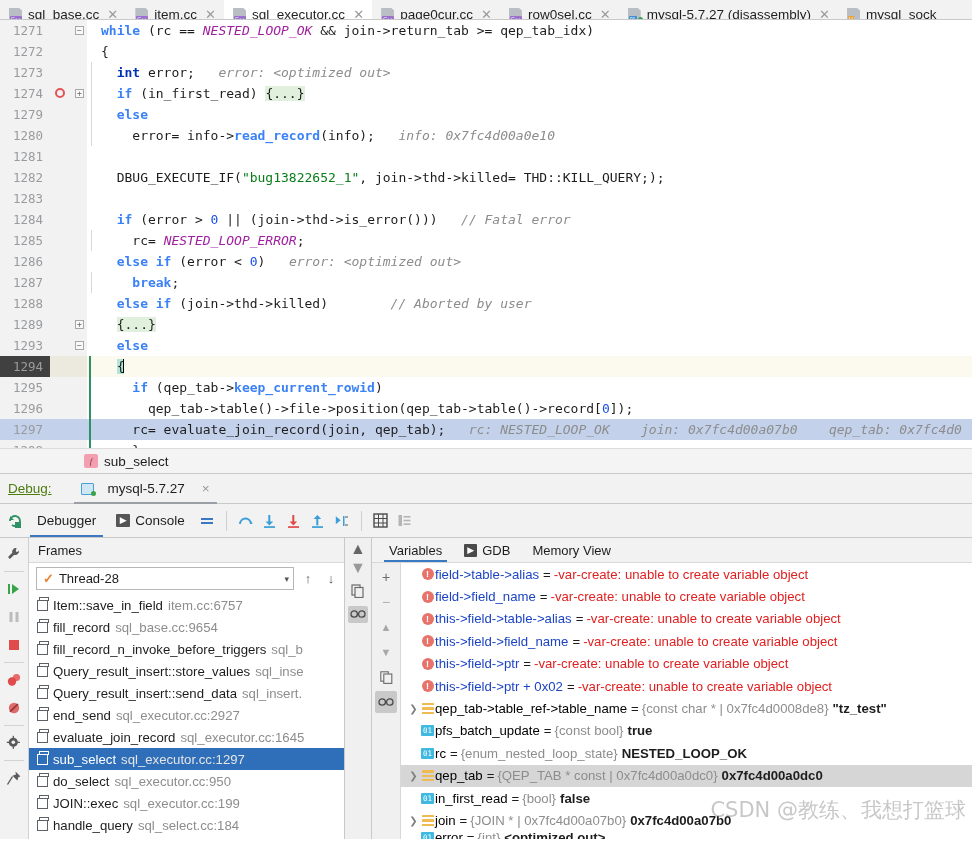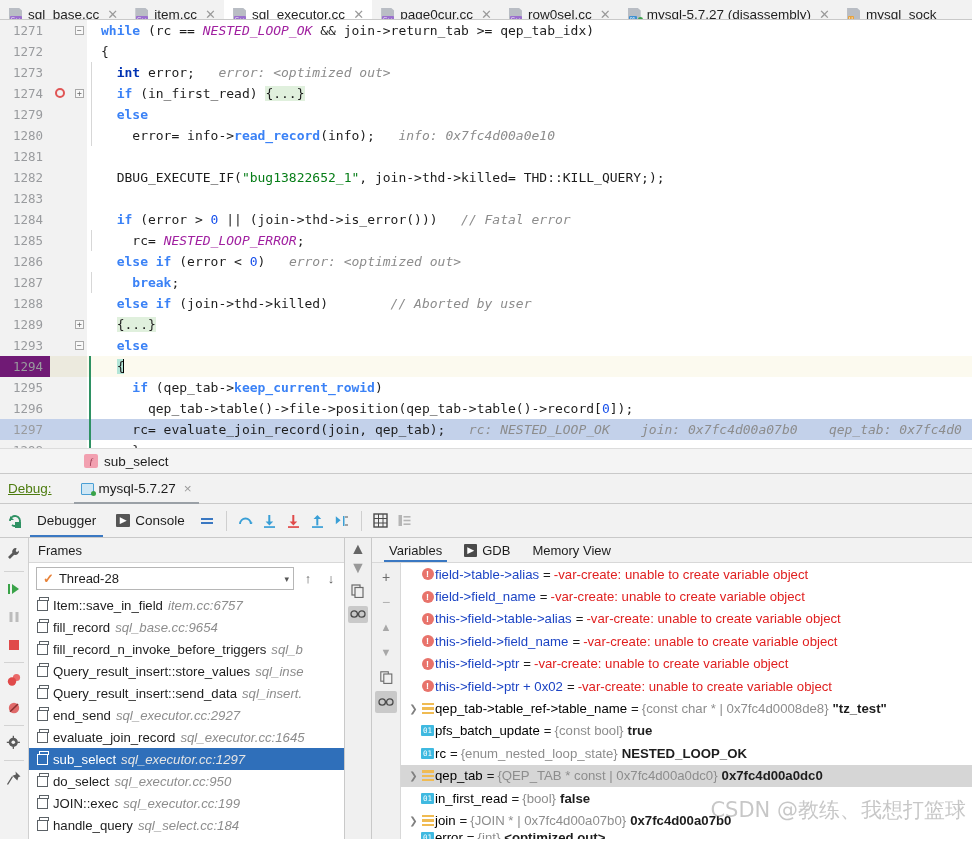--- a/index.html
+++ b/index.html
@@ -74,21 +74,21 @@
     overflow: hidden;
   }
   .erow { display: flex; height: 21px; line-height: 21px; position: relative; }
   .erow.hl-cursor { background: #fcfaef; }
   .erow.hl-exec { background: #c3d1ea; }
   .gutter {
     width: 50px; min-width: 50px; text-align: right; padding-right: 7px;
     color: #999b9e; background: #f2f2f2; font-size: 12.5px;
     font-family: "DejaVu Sans Mono", monospace;
   }
-  .erow.hl-cursor .gutter { background: #701a75; }
+  .erow.hl-cursor .gutter { background: #404040; }
   .erow.hl-exec .gutter { background: #c3d1ea; }
   .bpcol { width: 22px; min-width: 22px; position: relative; background: #f2f2f2; }
   .erow.hl-cursor .bpcol { background: #eceade; }
   .erow.hl-exec .bpcol { background: #c3d1ea; }
   .bp {
     position: absolute; left: 5px; top: 5px; width: 10px; height: 10px;
     border-radius: 50%; border: 2px solid #e05555; box-sizing: border-box;
   }
   .foldcol { width: 15px; min-width: 15px; position: relative; background: #f2f2f2; }
   .erow.hl-cursor .foldcol { background: #eceade; }
@@ -138,21 +138,21 @@
   }
 
   
   .debughdr {
     height: 30px; display: flex; align-items: center; gap: 8px;
     padding-left: 8px; background: #f2f2f2; border-bottom: 1px solid #c9c9c9;
     font-size: 13.5px;
   }
   .dh-title { color: #4d7c0f; text-decoration: underline; }
   .dh-session {
-    display: flex; align-items: center; gap: 5px; height: 30px;
+    display: flex; align-items: center; gap: 14px; height: 30px;
     padding: 0 7px; position: relative; margin-left: 14px;
   }
   .dh-session::after {
     content: ""; position: absolute; left: 0; right: 0; bottom: 0;
     height: 2px; background: #9aa0a6;
   }
   .sess-icon {
     width: 13px; height: 12px; border: 1.5px solid #4a9fd4; background: #cfe7f5;
     position: relative; border-radius: 1px;
   }
@@ -200,21 +200,21 @@
   .thread-sel .chk { color: #e8833a; font-size: 13px; font-weight: bold; }
   .thread-sel .arrow { margin-left: auto; color: #555; font-size: 9px; }
   .nav-ic { width: 18px; text-align: center; color: #555; font-size: 13px; }
 
   .frameslist { flex: 1; overflow: hidden; position: relative; }
   .frame {
     display: flex; align-items: center; gap: 5px; height: 22px;
     padding-left: 8px; font-size: 13.2px; white-space: nowrap;
   }
   .frame.sel { background: #2f6fba; color: #fff; }
-  .frame .floc { color: #8d8d8d; font-style: italic; }
+  .frame .floc { color: #8d8d8d; }
   .frame.sel .floc { color: #e5e5e5; }
   .fr-ic {
     width: 11px; height: 11px; border: 1.4px solid #5b6166; position: relative; flex: 0 0 auto;
   }
   .fr-ic::before {
     content: ""; position: absolute; left: 1.4px; top: -3.2px; width: 8px; height: 3px;
     border: 1.4px solid #5b6166; border-bottom: none;
   }
   .frame.sel .fr-ic { border-color: #fff; }
   .frame.sel .fr-ic::before { border-color: #fff; }

